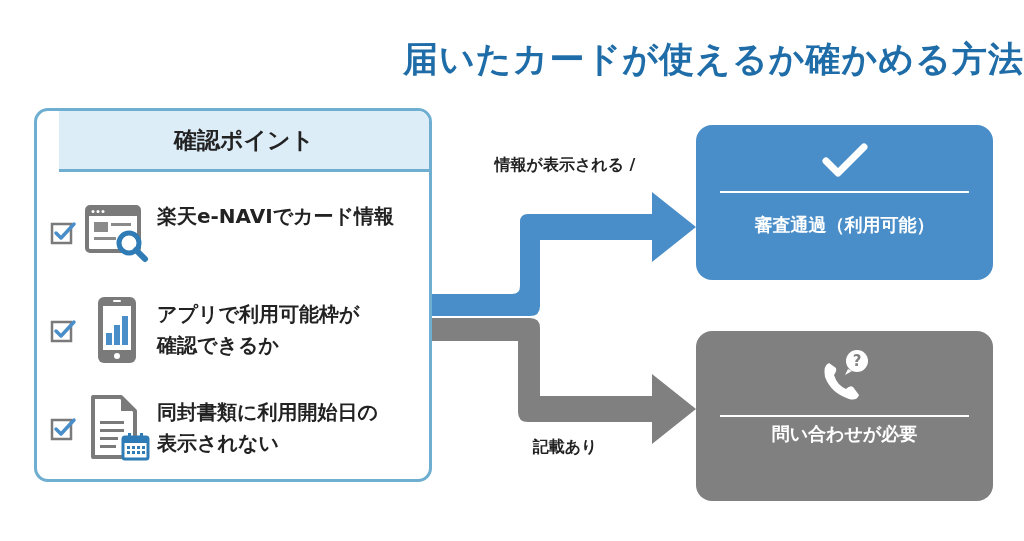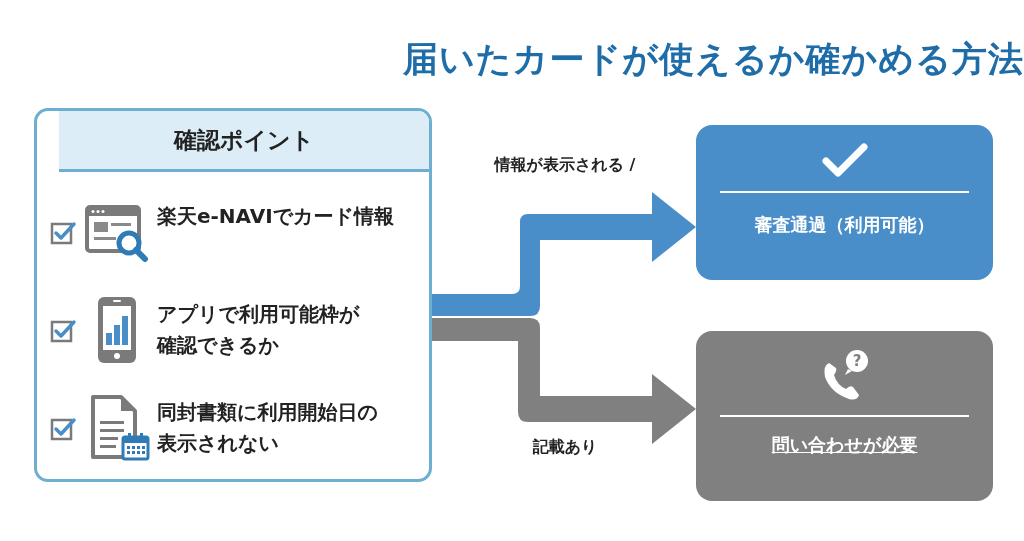--- a/index.html
+++ b/index.html
@@ -151,14 +151,14 @@
 <div class="result ng">
   <div class="icon" style="top:14px;">
     <svg width="60" height="60" viewBox="0 0 60 60">
       <path d="M14,18 Q8,20 10,32 Q16,48 34,54 Q42,56 44,50 L38,42 Q35,40 31,44 Q22,40 19,30 Q22,26 21,23 Z" fill="#fff"></path>
       <circle cx="42" cy="16" r="11" fill="#fff"></circle>
       <path d="M33,24 L30,30 L37,26 Z" fill="#fff"></path>
       <text x="42" y="21" text-anchor="middle" font-size="15" font-weight="bold" fill="#808080" font-family="DejaVu Sans, sans-serif">?</text>
     </svg>
   </div>
   <div class="rule" style="top:84px;"></div>
-  <div class="rtxt" style="top:102px;text-decoration:underline;">問い合わせが必要</div>
+  <div class="rtxt" style="top:91px;">問い合わせが必要</div>
 </div>
 
 </body></html>

